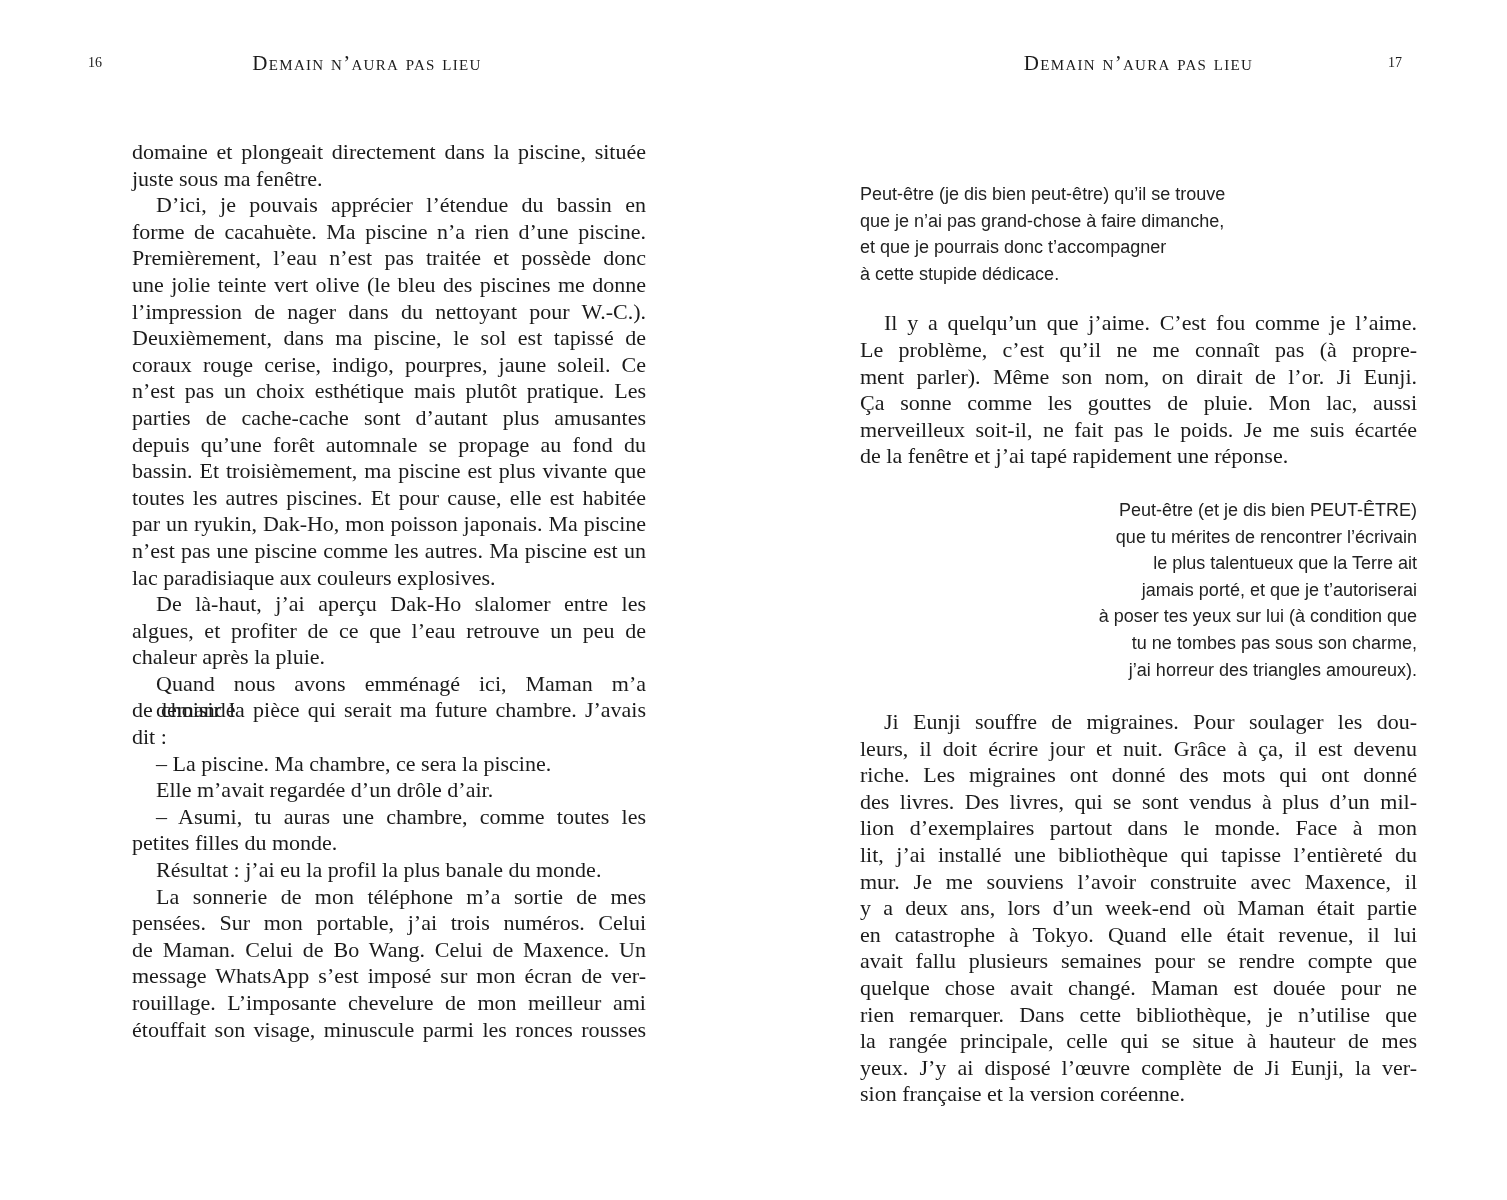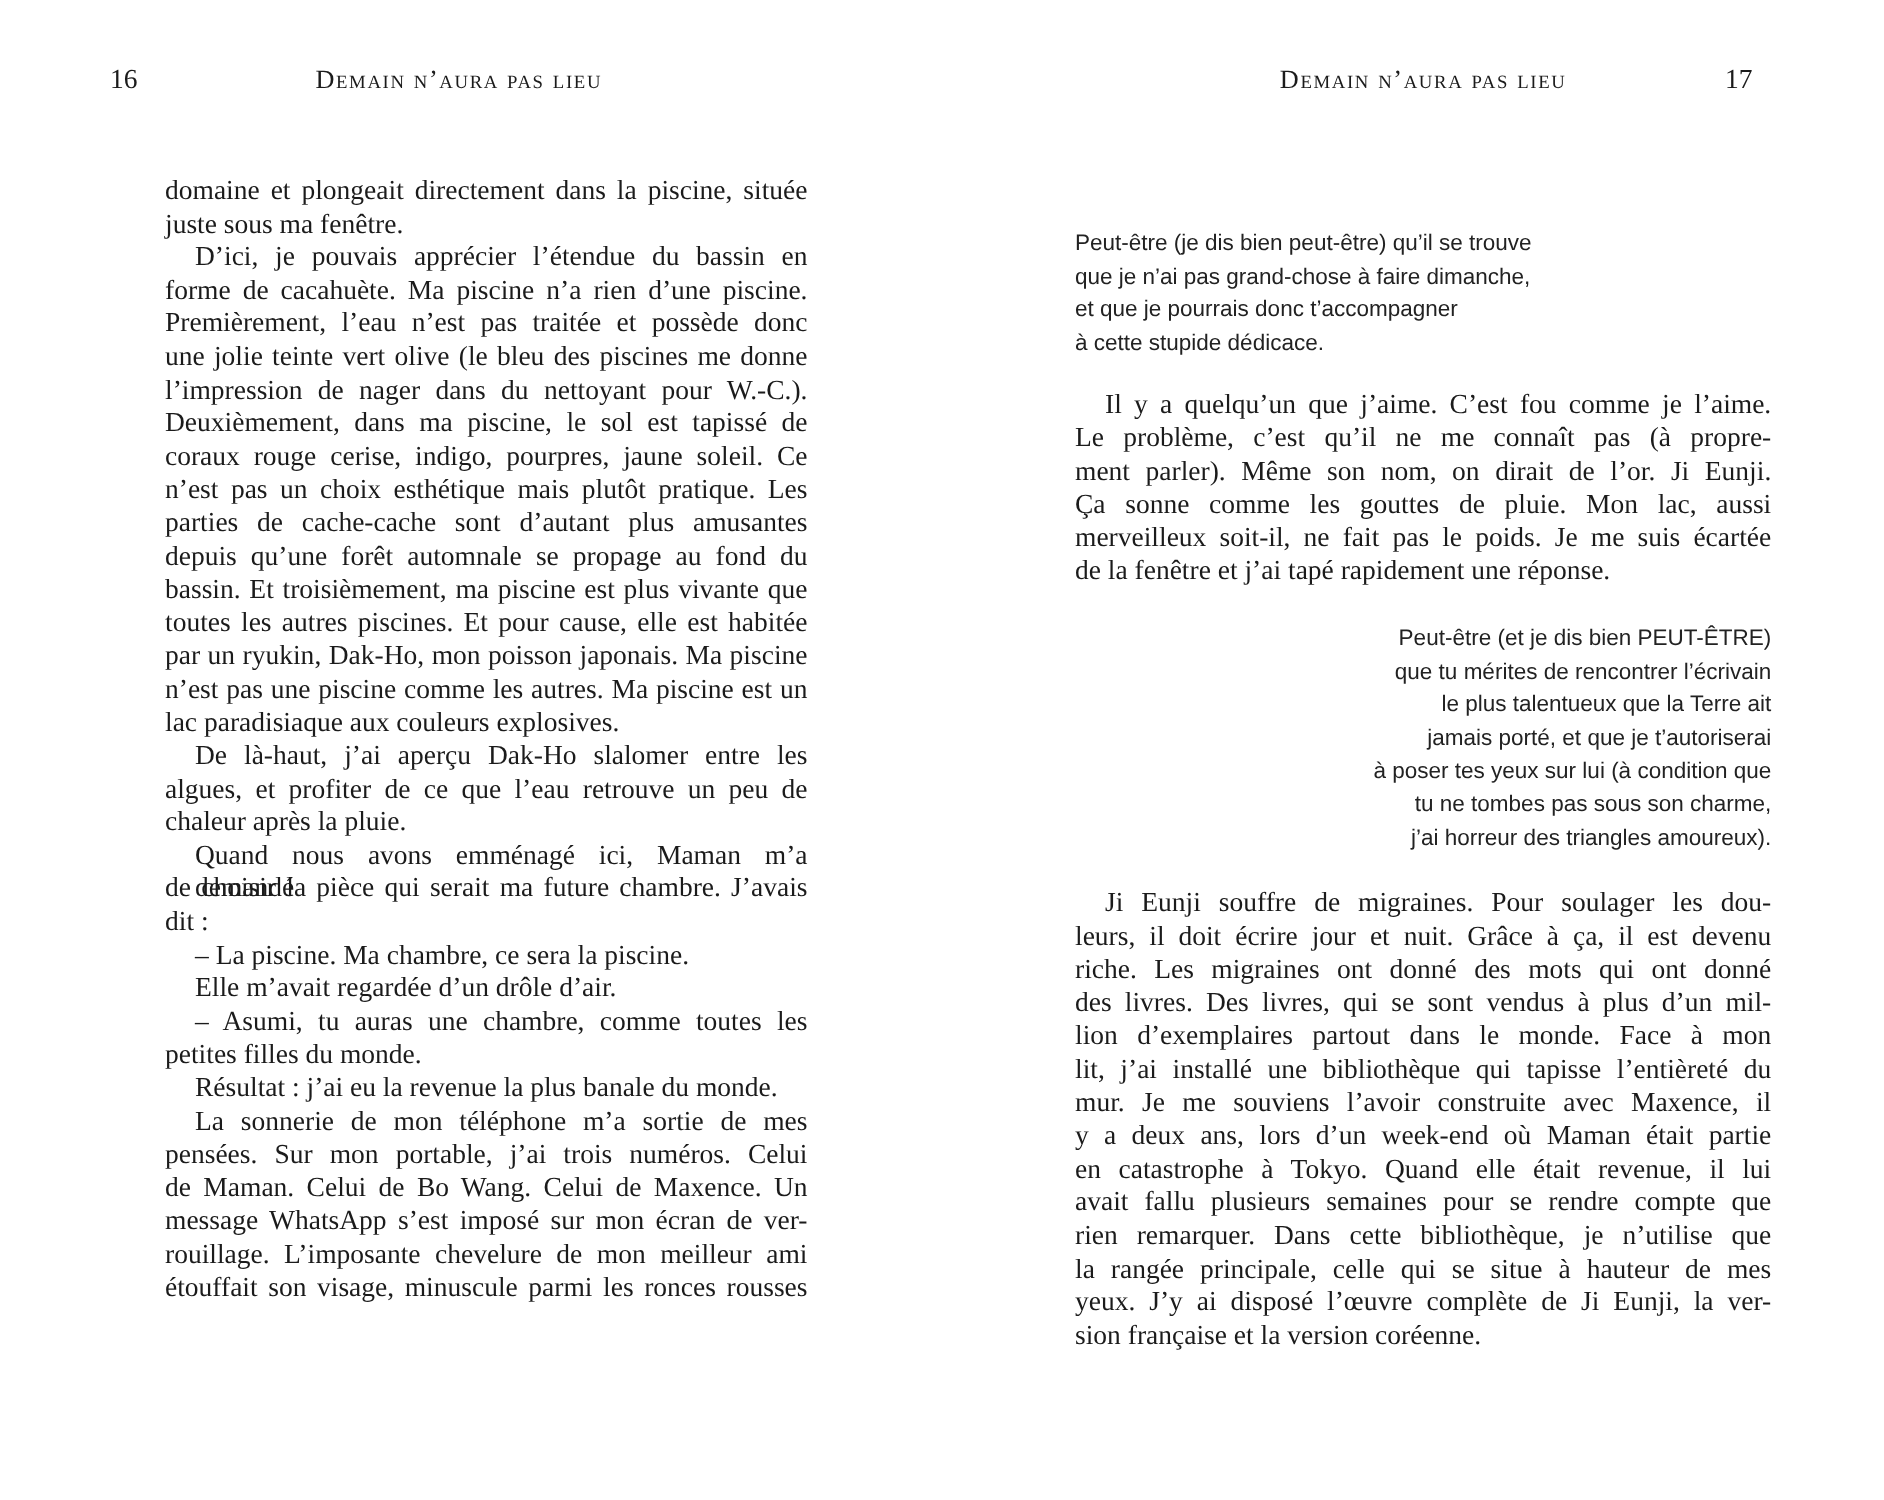--- a/index.html
+++ b/index.html
@@ -18,21 +18,21 @@
 
   .running-head {
     position: absolute; top: 50px; left: 0; right: 0; height: 26px;
     font-size: 21px; line-height: 26px;
   }
   .running-title {
     position: absolute; left: 0; right: 0; text-align: center;
     font-variant: small-caps;
     letter-spacing: 1.3px;
   }
-  .folio { position: absolute; font-size: 22px; font-variant: normal; }
+  .folio { position: absolute; font-size: 14px; font-variant: normal; }
   .folio-left  { left: 0; }
   .folio-right { right: 15px; }
 
   .body { position: absolute; left: 0; right: 0; }
   .page-left  .body { top: 139px; margin-left: 44px; }
   .page-right .body { top: 144px; margin-top: 37px; }
 
   .line {
     height: 26.6px; line-height: 26.6px;
     font-size: 22px;
@@ -105,21 +105,21 @@
           <div class="line indent">– La piscine. Ma chambre, ce sera la piscine.</div>
         </div>
         <div class="block paragraph">
           <div class="line indent">Elle m’avait regardée d’un drôle d’air.</div>
         </div>
         <div class="block paragraph">
           <div class="line j indent">– Asumi, tu auras une chambre, comme toutes les</div>
           <div class="line">petites filles du monde.</div>
         </div>
         <div class="block paragraph">
-          <div class="line indent">Résultat : j’ai eu la revenue la plus banale du monde.</div>
+          <div class="line indent">Résultat : j’ai eu la profil la plus banale du monde.</div>
         </div>
         <div class="block paragraph">
           <div class="line j indent">La sonnerie de mon téléphone m’a sortie de mes</div>
           <div class="line j">pensées. Sur mon portable, j’ai trois numéros. Celui</div>
           <div class="line j">de Maman. Celui de Bo Wang. Celui de Maxence. Un</div>
           <div class="line j">message WhatsApp s’est imposé sur mon écran de ver-</div>
           <div class="line j">rouillage. L’imposante chevelure de mon meilleur ami</div>
           <div class="line j">étouffait son visage, minuscule parmi les ronces rousses</div>
         </div>
       </div>
@@ -158,20 +158,21 @@
           <div class="line j indent">Ji Eunji souffre de migraines. Pour soulager les dou-</div>
           <div class="line j">leurs, il doit écrire jour et nuit. Grâce à ça, il est devenu</div>
           <div class="line j">riche. Les migraines ont donné des mots qui ont donné</div>
           <div class="line j">des livres. Des livres, qui se sont vendus à plus d’un mil-</div>
           <div class="line j">lion d’exemplaires partout dans le monde. Face à mon</div>
           <div class="line j">lit, j’ai installé une bibliothèque qui tapisse l’entièreté du</div>
           <div class="line j">mur. Je me souviens l’avoir construite avec Maxence, il</div>
           <div class="line j">y a deux ans, lors d’un week-end où Maman était partie</div>
           <div class="line j">en catastrophe à Tokyo. Quand elle était revenue, il lui</div>
           <div class="line j">avait fallu plusieurs semaines pour se rendre compte que</div>
+          <div class="line j">quelque chose avait changé. Maman est douée pour ne</div>
           <div class="line j">rien remarquer. Dans cette bibliothèque, je n’utilise que</div>
           <div class="line j">la rangée principale, celle qui se situe à hauteur de mes</div>
           <div class="line j">yeux. J’y ai disposé l’œuvre complète de Ji Eunji, la ver-</div>
           <div class="line">sion française et la version coréenne.</div>
         </div>
       </div>
   </section>
 
 </div>
 

